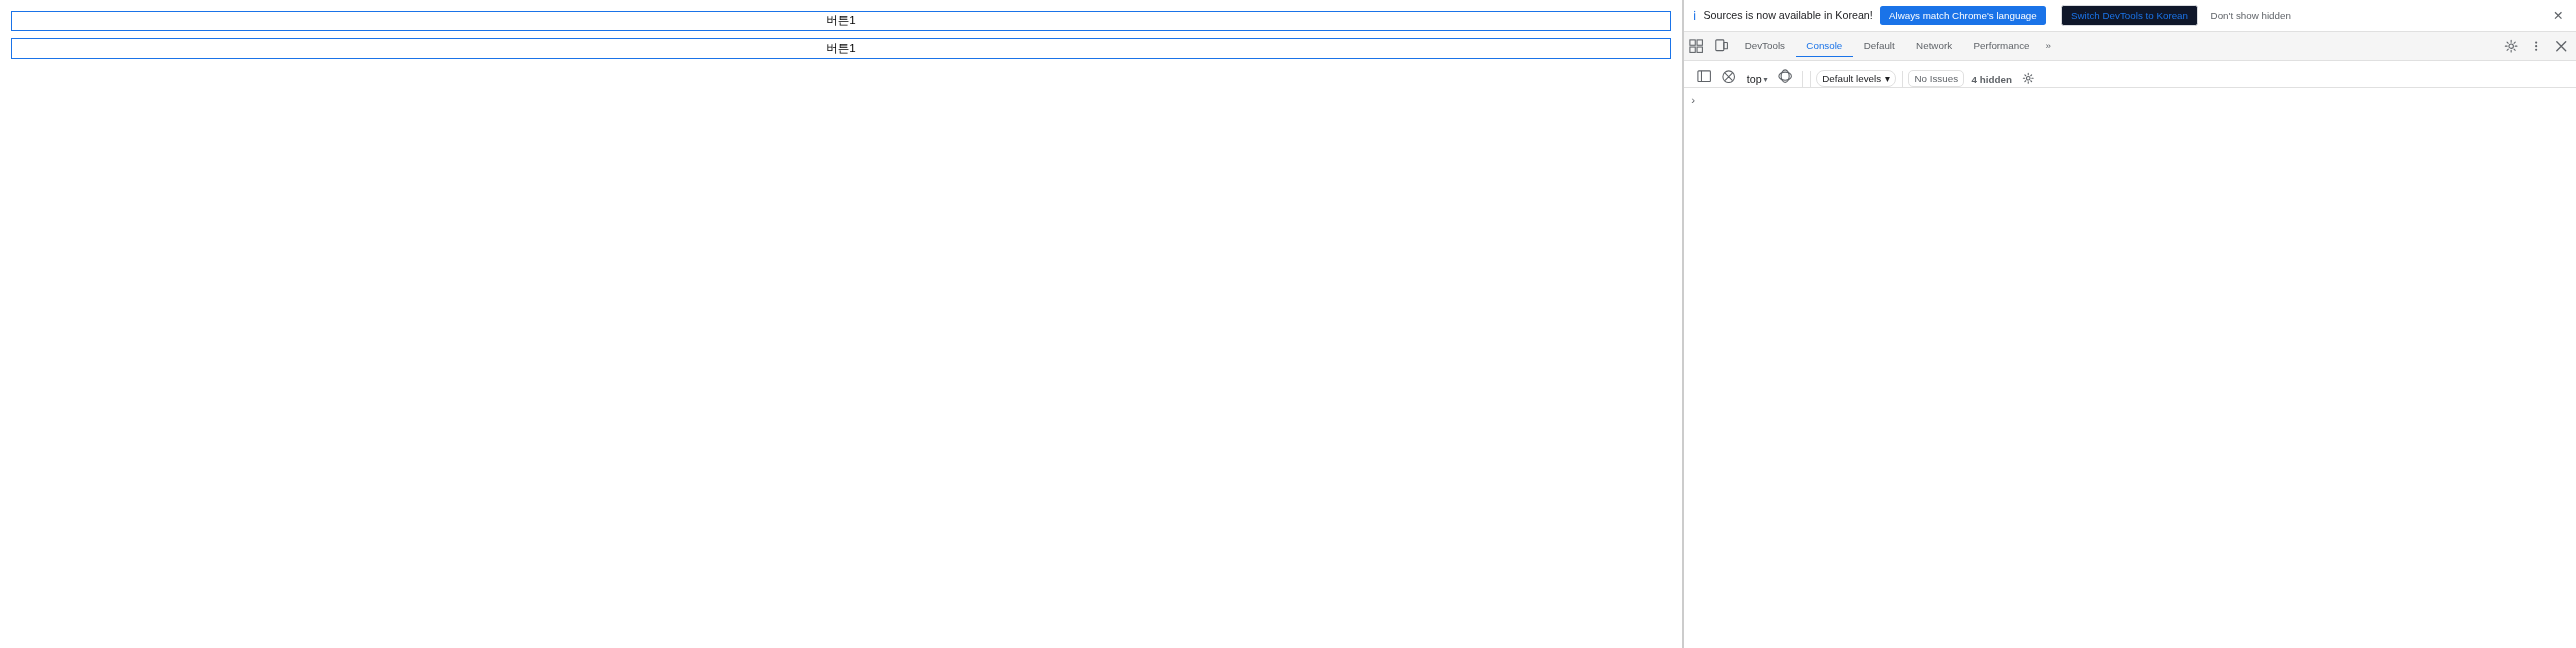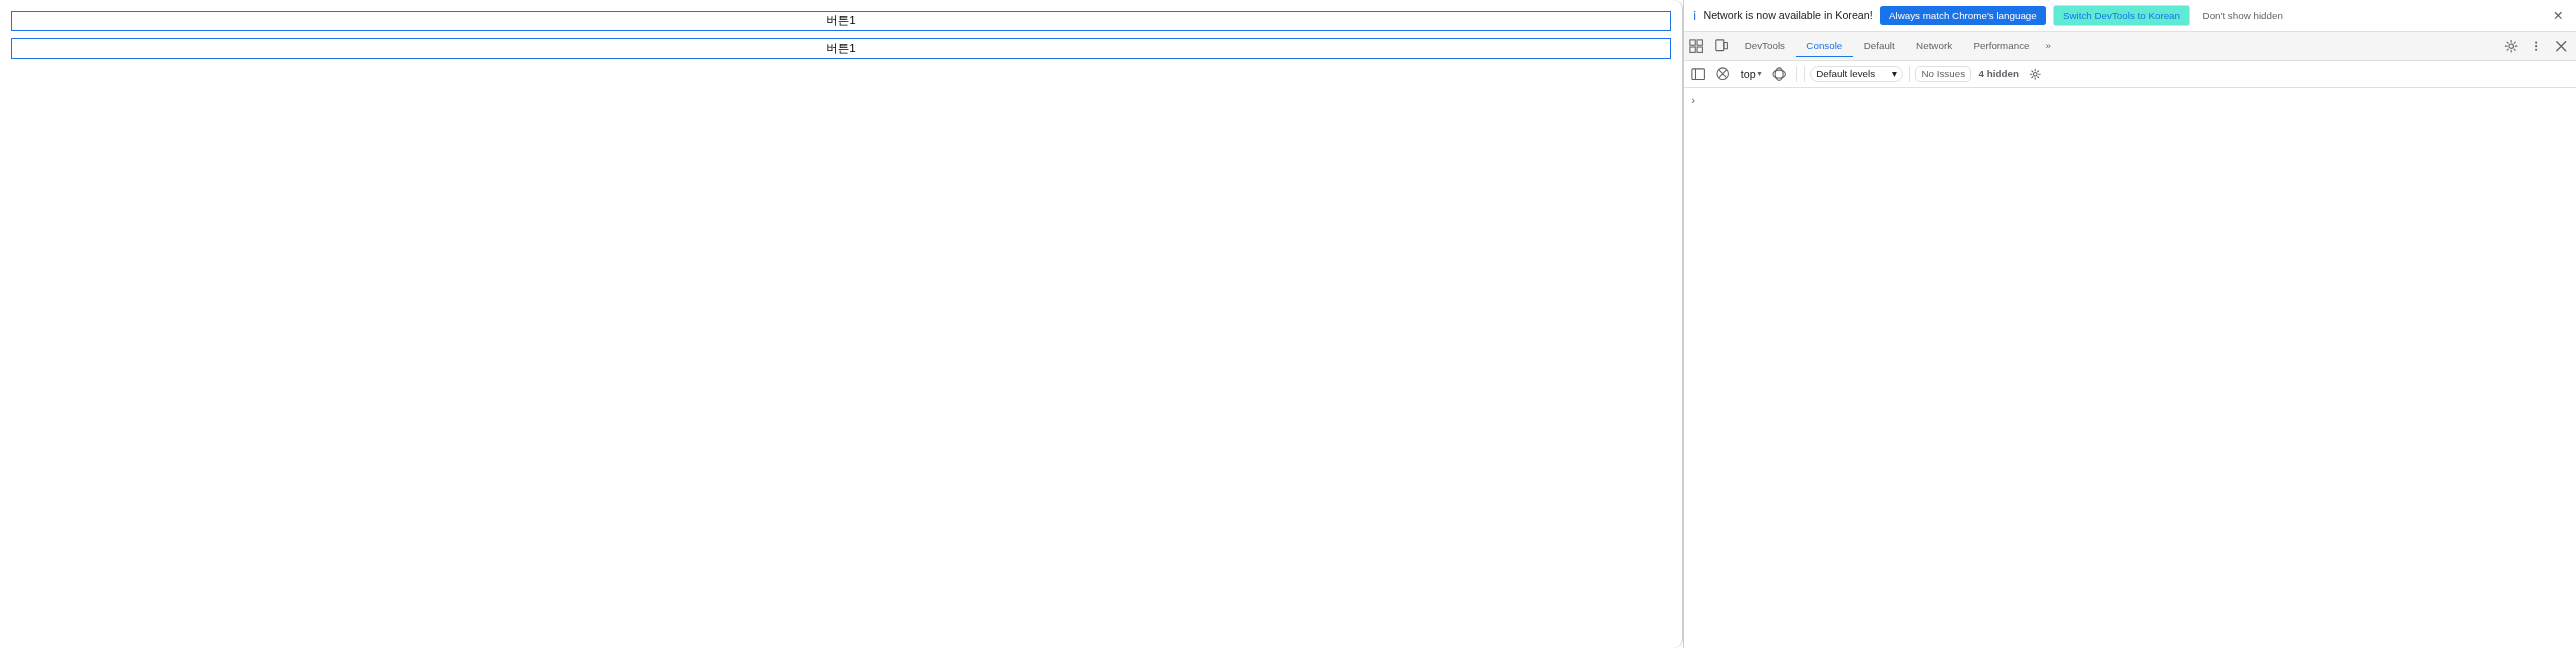--- a/index.html
+++ b/index.html
@@ -13,21 +13,20 @@
       overflow: hidden;
     }
 
     
     .page-area {
       flex: 0 0 1683px;
       background: #fff;
       position: relative;
       border-right: 0.9px solid #ccc;
       padding: 10.7px;
-      border-radius: 9px;
     }
 
     .btn {
       display: inline-block;
       border: 1.8px solid #1a73e8;
       background: #fff;
       padding: 1.8px 7.2px;
       font-size: 11.6px;
       cursor: pointer;
       margin-bottom: 7.2px;
@@ -78,23 +77,24 @@
       white-space: nowrap;
       text-align: right;
     }
 
     .notif-btn-blue {
       background: #1a73e8;
       color: #fff;
     }
 
     .notif-btn-outline {
-      background: #5eead4;
+      background: #0f172a;
       color: #1a73e8;
       border: 0.9px solid #dadce0;
+      margin-left: 8px;
     }
 
     .dont-show {
       background: none;
       border: none;
       color: #5f6368;
       font-size: 9.8px;
       cursor: pointer;
       padding: 3.6px 5.4px;
       white-space: nowrap;
@@ -185,24 +185,24 @@
       color: #5f6368;
       font-size: 12.5px;
       border-radius: 2.7px;
     }
 
     
     .console-toolbar {
       background: #fff;
       border-bottom: 0.9px solid #e0e0e0;
       display: flex;
-      align-items: center;
+      align-items: flex-end;
       height: 27px;
       gap: 3.6px;
-      padding: 0 3px;
+      padding: 0 9px;
     }
 
     .console-icon-btn {
       width: 21.5px;
       height: 21.5px;
       display: flex;
       align-items: center;
       justify-content: center;
       background: none;
       border: none;
@@ -246,21 +246,21 @@
       padding: 1.8px 3.6px;
     }
 
     .filter-input::placeholder {
       color: #9aa0a6;
     }
 
     .default-levels {
       display: flex;
       align-items: center;
-      gap: 17px;
+      gap: 4px;
       background: none;
       border: 0.9px solid #e0e0e0;
       border-radius: 8px;
       font-size: 9.8px;
       color: #202124;
       cursor: pointer;
       padding: 1.8px 5.4px;
       white-space: nowrap;
     }
 
@@ -320,21 +320,21 @@
   <div style="display:flex; flex-direction:column; gap:0;">
     <button class="btn">버튼1</button>
     <button class="btn">버튼1</button>
   </div>
 </div>
 
 <div class="devtools">
 
   <div class="notification-bar">
     <span class="notification-icon">ℹ</span>
-    <span class="notification-text">Network is now available in Korean!</span>
+    <span class="notification-text">Sources is now available in Korean!</span>
     <button class="notif-btn notif-btn-blue">Always match Chrome's language</button>
     <button class="notif-btn notif-btn-outline">Switch DevTools to Korean</button>
     <button class="dont-show">Don't show hidden</button>
     <button class="close-notif">✕</button>
   </div>
 
   <div class="tabs-bar">
     <button class="tab-icon-btn" title="Inspect element">
       <svg width="14.3" height="14.3" viewBox="0 0 16 16" fill="none">
         <rect x="1" y="1" width="6" height="6" stroke="#5f6368" stroke-width="1.2" fill="none"></rect>

